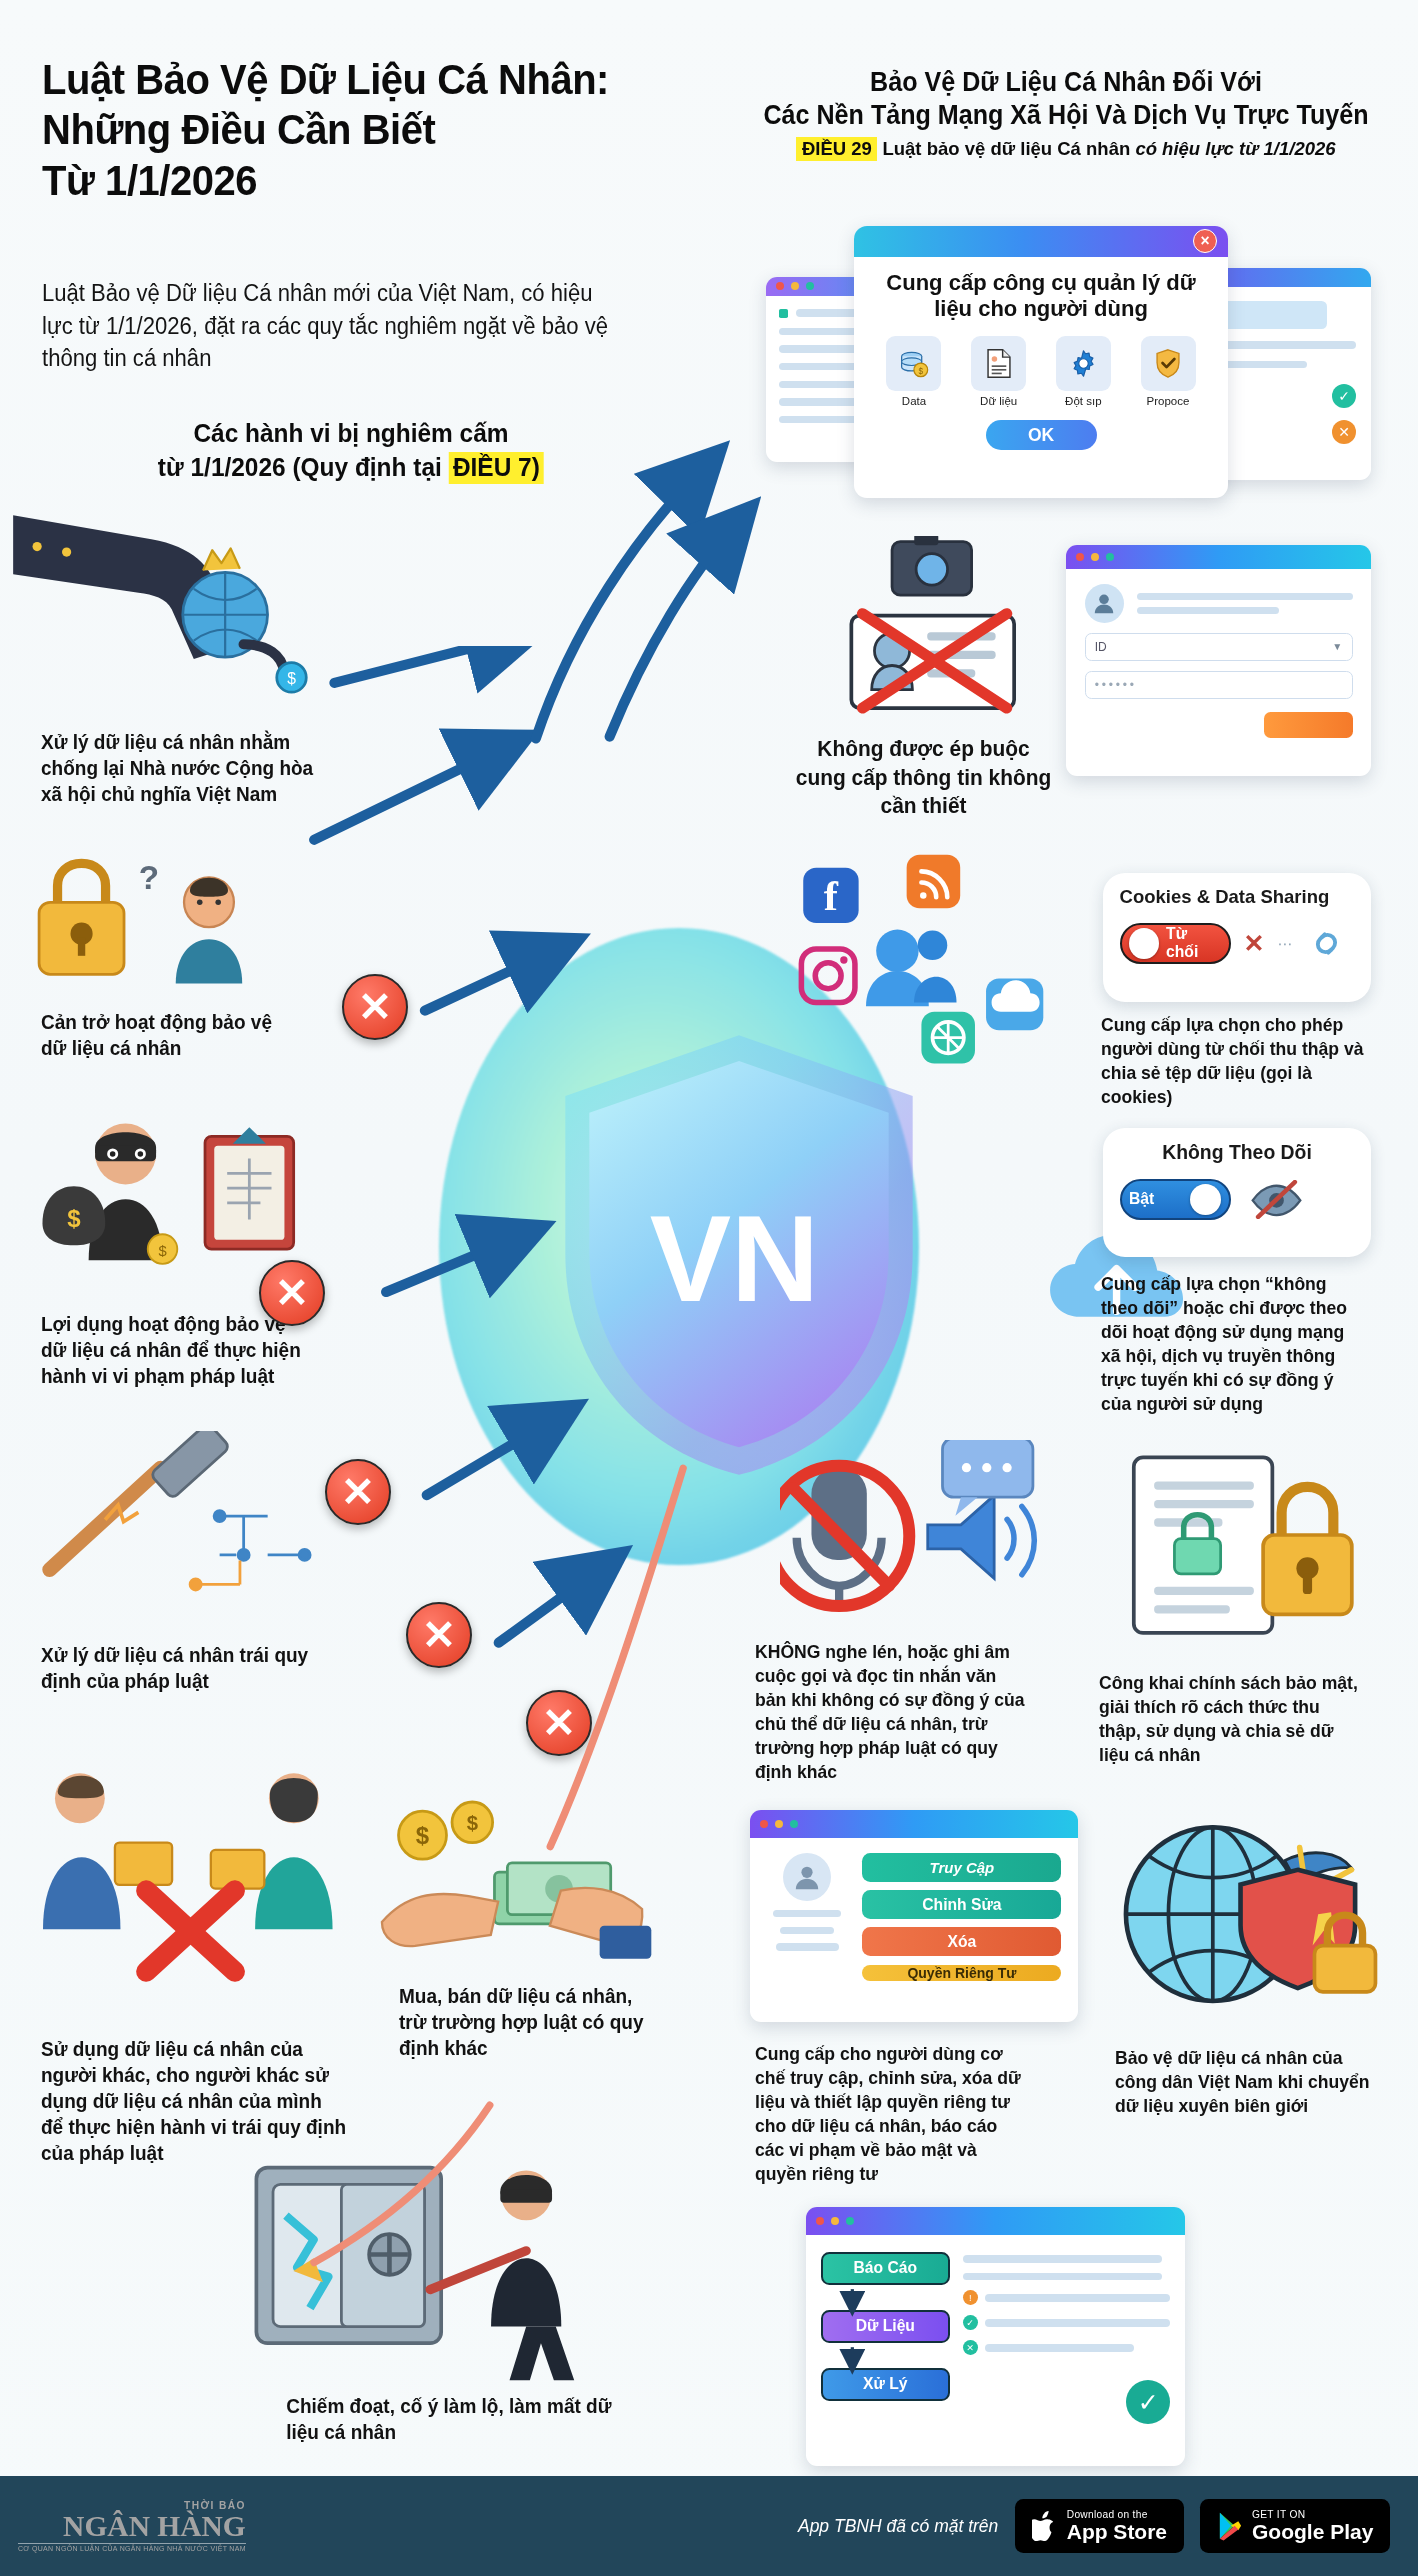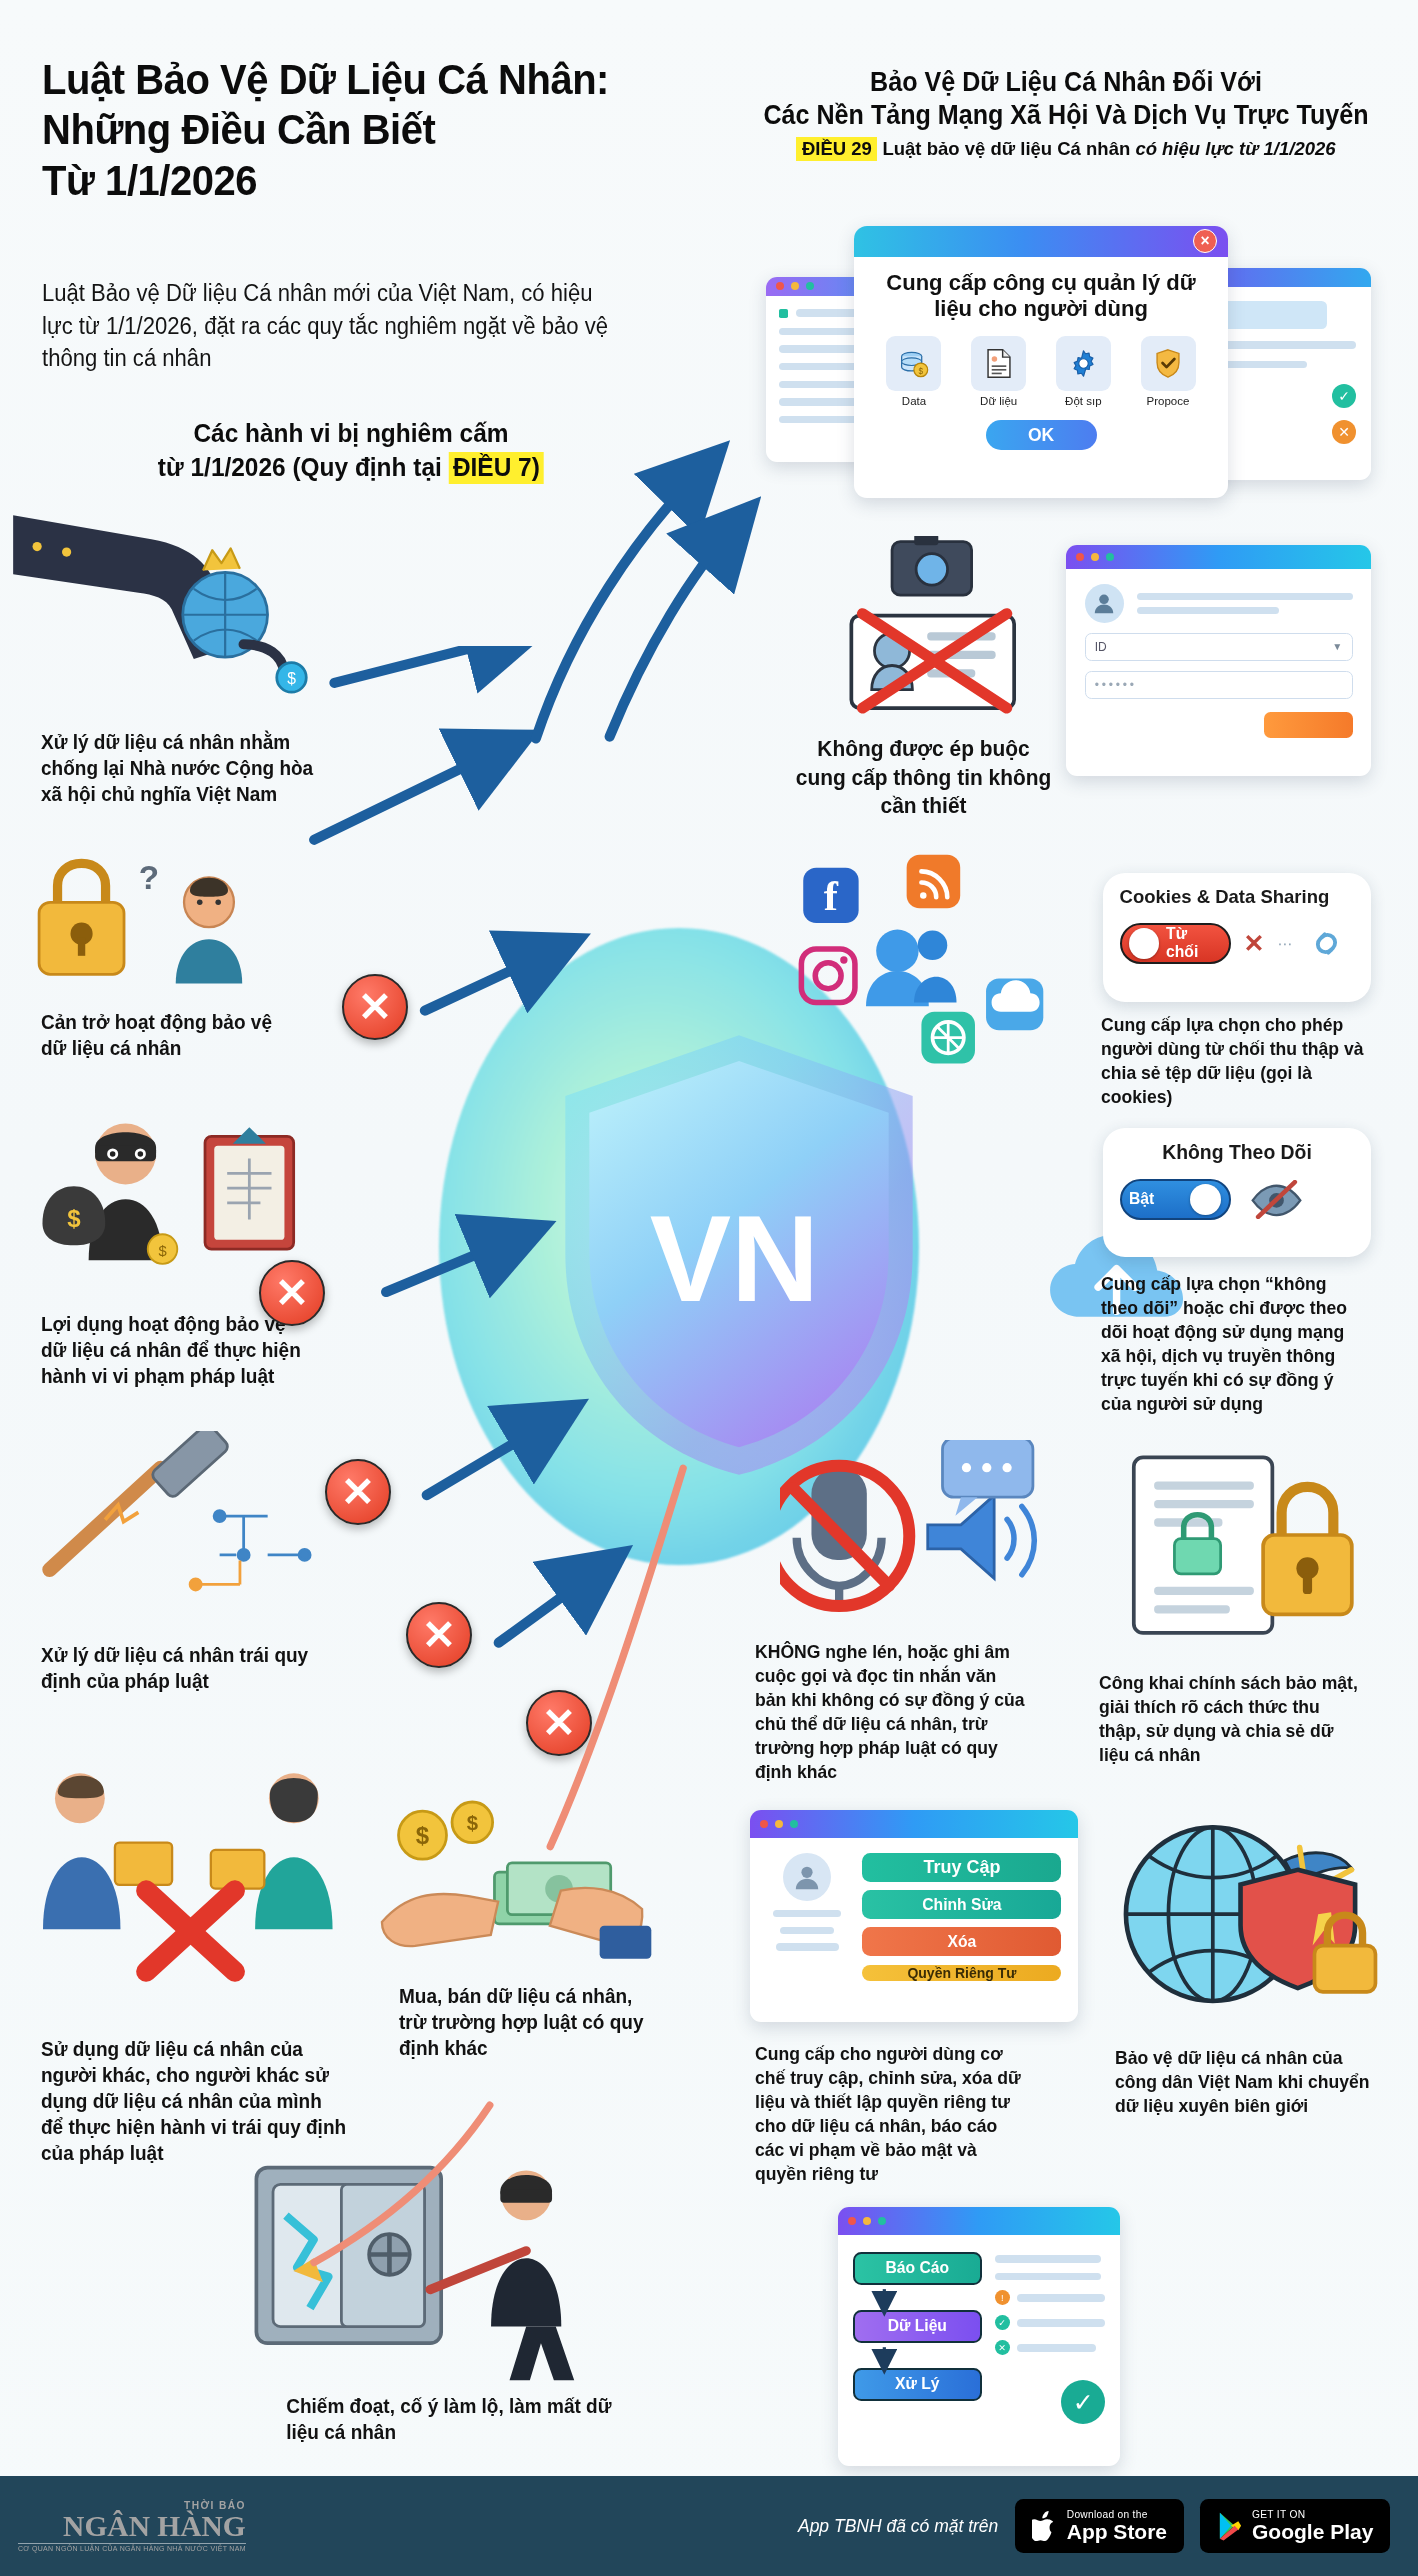--- a/index.html
+++ b/index.html
@@ -564,21 +564,21 @@
           <svg width="28" height="28" viewBox="0 0 30 30">
               <circle cx="15" cy="10" r="6" fill="#7d95ad"></circle>
               <path d="M3 28c0-7 6-11 12-11s12 4 12 11z" fill="#7d95ad"></path>
             </svg>
         </span>
         <span class="line" style="width:68px"></span>
         <span class="line" style="width:54px"></span>
         <span class="line" style="width:63px"></span>
       </div>
       <div style="flex:1;display:flex;flex-direction:column;gap:8.3px;">
-        <div class="pill" style="height:29px;background:linear-gradient(90deg,#22bfa0,#1aa88f);font-size:18px;">Truy Cập</div>
+        <div class="pill" style="height:29px;background:linear-gradient(90deg,#22bfa0,#1aa88f);font-size:15px;font-style:italic;">Truy Cập</div>
         <div class="pill" style="height:29px;background:linear-gradient(90deg,#29c2a4,#18a896);font-size:15.7px;">Chỉnh Sửa</div>
         <div class="pill" style="height:29px;background:linear-gradient(90deg,#f0764a,#e05a32);font-size:15.7px;">Xóa</div>
         <div class="pill" style="height:16px;background:linear-gradient(90deg,#f5c13a,#ecaa20);font-size:14px;color:#3a2c05;">Quyền Riêng Tư</div>
       </div>
     </div>
   </div>
   <div class="cap" style="left:755px; top:2042px; width:286px; font-size:18.5px;">Cung cấp cho người dùng cơ chế truy cập, chỉnh sửa, xóa dữ liệu và thiết lập quyền riêng tư cho dữ liệu cá nhân, báo cáo các vi phạm về bảo mật và quyền riêng tư</div>
 
   <svg style="position:absolute;left:1113px;top:1805px;" width="268" height="222" viewBox="0 0 290 240">
     <circle cx="108" cy="118" r="94" fill="#7ed6ef" stroke="#1f2f3c" stroke-width="5"></circle>
@@ -588,21 +588,21 @@
     <path d="M186 60c28-14 58-10 72 8-20-2-44 6-58 18z" fill="#3f85c6" stroke="#1f2f3c" stroke-width="3"></path>
     <path d="M196 104l62-34" stroke="#f2c43c" stroke-width="6" stroke-linecap="round"></path>
     <path d="M202 46l14 96" stroke="#f2c43c" stroke-width="6" stroke-linecap="round"></path>
     <path d="M200 70 L262 86 v44c0 34-28 56-62 68-34-12-62-34-62-68V86z" fill="#e2514a" stroke="#1f2f3c" stroke-width="5"></path>
     <path d="M222 118l-6 34 12-16 12 14-4-34z" fill="#f5d34a"></path>
     <rect x="218" y="152" width="66" height="50" rx="9" fill="#f2b93c" stroke="#c8891a" stroke-width="4"></rect>
     <path d="M232 152v-14c0-11 8-19 19-19s19 8 19 19v14" fill="none" stroke="#c8891a" stroke-width="8"></path>
   </svg>
   <div class="cap" style="left:1115px; top:2046px; width:268px; font-size:18.5px;">Bảo vệ dữ liệu cá nhân của công dân Việt Nam khi chuyển dữ liệu xuyên biên giới</div>
 
-  <div class="win" style="left:838px; top:2207px; width:282px; height:259px;">
+  <div class="win" style="left:806px; top:2207px; width:379px; height:259px;">
     <div class="win-bar" style="height:28px;">
       <span class="dot r"></span>
       <span class="dot y"></span>
       <span class="dot g"></span>
     </div>
     <div style="display:flex;padding:16.6px 14.8px;gap:13px;">
       <div style="flex:0 0 129px;display:flex;flex-direction:column;gap:25px;position:relative;">
         <div class="pill" style="height:33px;background:linear-gradient(90deg,#2bc3a4,#19ab94);border:2.3px solid #11303b;font-size:15.7px;">Báo Cáo</div>
         <div class="pill" style="height:33px;background:linear-gradient(90deg,#a06ef0,#7b4ff0);border:2.3px solid #11303b;font-size:15.7px;">Dữ Liệu</div>
         <div class="pill" style="height:33px;background:linear-gradient(90deg,#3f9ae8,#2a6fd8);border:2.3px solid #11303b;font-size:15.7px;">Xử Lý</div>

